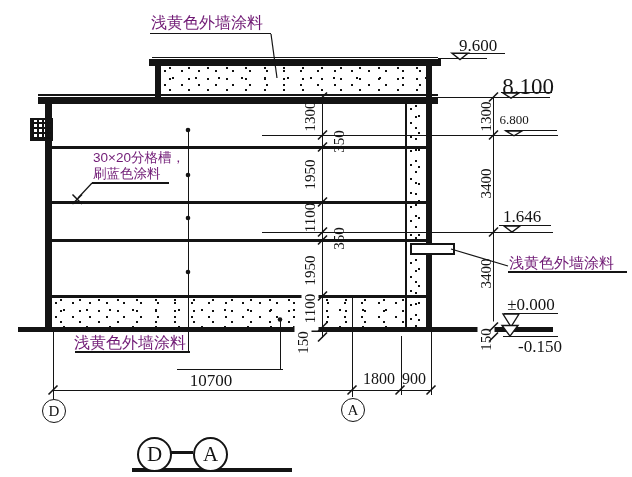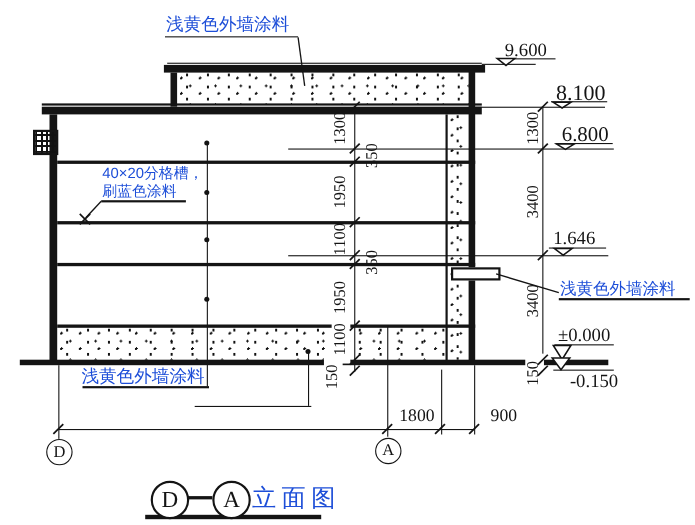--- a/index.html
+++ b/index.html
@@ -5,21 +5,21 @@
   html,body{margin:0;padding:0;background:#fff;}
   #stage{position:relative;width:632px;height:477px;background:#fff;overflow:hidden;
          font-family:"Liberation Sans",sans-serif;color:#141414;}
   .ln{position:absolute;background:#141414;z-index:2;}
   .stipple{position:absolute;z-index:1;
     background-image:
       radial-gradient(circle 1.15px at 4px 5px,#111 98%,transparent),
       radial-gradient(circle 1.15px at 12px 12px,#111 98%,transparent),
       radial-gradient(circle 1.15px at 9px 2px,#111 98%,transparent);
     background-size:17px 14px,23px 17px,19px 11px;}
-  .cjk{position:absolute;font-family:"Liberation Sans",sans-serif;color:#1d4ed8;
+  .cjk{position:absolute;font-family:"Liberation Sans",sans-serif;color:#701a75;
        white-space:nowrap;z-index:6;line-height:1.1;}
   .num{position:absolute;font-family:"Liberation Serif",serif;color:#141414;
        white-space:nowrap;z-index:6;text-align:center;}
   .vnum{position:absolute;font-family:"Liberation Serif",serif;color:#141414;
         white-space:nowrap;z-index:6;text-align:center;font-size:15px;height:17px;
         line-height:17px;transform:rotate(-90deg);}
   .whitebg{background:#fff;}
   .circle{position:absolute;border:1.6px solid #141414;border-radius:50%;background:#fff;
           display:flex;align-items:center;justify-content:center;
           font-family:"Liberation Serif",serif;z-index:6;}
@@ -79,64 +79,64 @@
   <div class="ln" style="left:150px;top:32.5px;width:121px;height:1.5px;"></div>
   <div class="ln" style="left:92px;top:182px;width:77px;height:1.5px;"></div>
   <div class="ln" style="left:75px;top:351px;width:115px;height:1.5px;"></div>
   <div class="ln" style="left:177px;top:368.5px;width:106px;height:1.5px;"></div>
   <div class="ln" style="left:508px;top:271px;width:119px;height:1.5px;"></div>
 
   <div class="canopy" style="left:410px;top:243px;width:41px;height:8px;"></div>
   <div class="scupper" style="left:30px;top:118px;width:19px;height:19px;"></div>
 
   <div class="cjk" style="left:151px;top:14px;font-size:16px;">浅黄色外墙涂料</div>
-  <div class="cjk" style="left:93px;top:151px;font-size:13.5px;">40×20分格槽，</div>
+  <div class="cjk" style="left:93px;top:151px;font-size:13.5px;">30×20分格槽，</div>
   <div class="cjk" style="left:93px;top:166.5px;font-size:13.5px;">刷蓝色涂料</div>
   <div class="cjk" style="left:74px;top:334px;font-size:16px;">浅黄色外墙涂料</div>
   <div class="cjk" style="left:509px;top:255px;font-size:15px;">浅黄色外墙涂料</div>
 
   <div class="num" style="left:452px;top:36px;width:52px;font-size:17px;font-family:Liberation Serif, serif;">9.600</div>
-  <div class="num" style="left:502px;top:74px;width:52px;font-size:20px;">8.100</div>
-  <div class="num" style="left:506px;top:112px;width:52px;font-size:19px;font-family:Liberation Serif, serif;">6.800</div>
+  <div class="num" style="left:502px;top:74px;width:52px;font-size:23px;">8.100</div>
+  <div class="num" style="left:488px;top:112px;width:52px;font-size:13px;font-family:Liberation Serif, serif;">6.800</div>
   <div class="num" style="left:496px;top:207px;width:52px;font-size:17px;">1.646</div>
   <div class="num" style="left:502px;top:295px;width:58px;font-size:17px;">±0.000</div>
   <div class="num" style="left:504px;top:337px;width:58px;font-size:17px;text-align:right;">-0.150</div>
 
   <div class="vnum" style="left:288px;top:107.5px;width:44px;">1300</div>
   <div class="vnum" style="left:321px;top:132.5px;width:36px;">350</div>
   <div class="vnum" style="left:288px;top:165.5px;width:44px;">1950</div>
   <div class="vnum" style="left:288px;top:208.5px;width:44px;">1100</div>
   <div class="vnum" style="left:321px;top:229.5px;width:36px;">350</div>
   <div class="vnum" style="left:288px;top:261.5px;width:44px;">1950</div>
   <div class="vnum whitebg" style="left:288px;top:300px;width:44px;">1100</div>
   <div class="vnum whitebg" style="left:285px;top:333.5px;width:36px;">150</div>
 
   <div class="vnum" style="left:464px;top:107.5px;width:44px;">1300</div>
   <div class="vnum" style="left:464px;top:174.5px;width:44px;">3400</div>
   <div class="vnum" style="left:464px;top:265px;width:44px;">3400</div>
   <div class="vnum whitebg" style="left:468px;top:330.5px;width:36px;">150</div>
 
+  <div class="num" style="left:171px;top:371px;width:80px;font-size:17px;">10700</div>
   <div class="num" style="left:350px;top:370px;width:58px;font-size:16px;">1800</div>
-  <div class="num" style="left:390px;top:370px;width:48px;font-size:16px;margin-left:44px;">900</div>
+  <div class="num" style="left:390px;top:370px;width:48px;font-size:16px;">900</div>
 
   <div class="circle" style="left:42px;top:399px;width:22px;height:22px;font-size:15px;">
     <span>D</span>
   </div>
   <div class="circle" style="left:341px;top:398px;width:22px;height:22px;font-size:15px;">
     <span>A</span>
   </div>
 
   <div class="circle" style="left:137px;top:437px;width:31px;height:31px;border-width:2px;font-size:21px;">
     <span>D</span>
   </div>
   <div class="ln" style="left:170px;top:451px;width:23px;height:3px;"></div>
   <div class="circle" style="left:193px;top:437px;width:31px;height:31px;border-width:2px;font-size:21px;">
     <span>A</span>
   </div>
-  <div class="cjk" style="left:229px;top:441px;font-size:22px;letter-spacing:5px;">立面图</div>
   <div class="ln" style="left:132px;top:468px;width:160px;height:3.5px;"></div>
 
   <svg class="overlay" width="632" height="477" viewBox="0 0 632 477">
     <g stroke="#141414" stroke-width="1.2" fill="none">
       <path d="M271 34 L277 78"></path>
       <path d="M92 183 L78 198"></path>
       <path d="M451 249 L508 266"></path>
     </g>
     <g stroke="#141414" stroke-width="1.5">
       <path d="M72.5 194.5 L82 204"></path>

